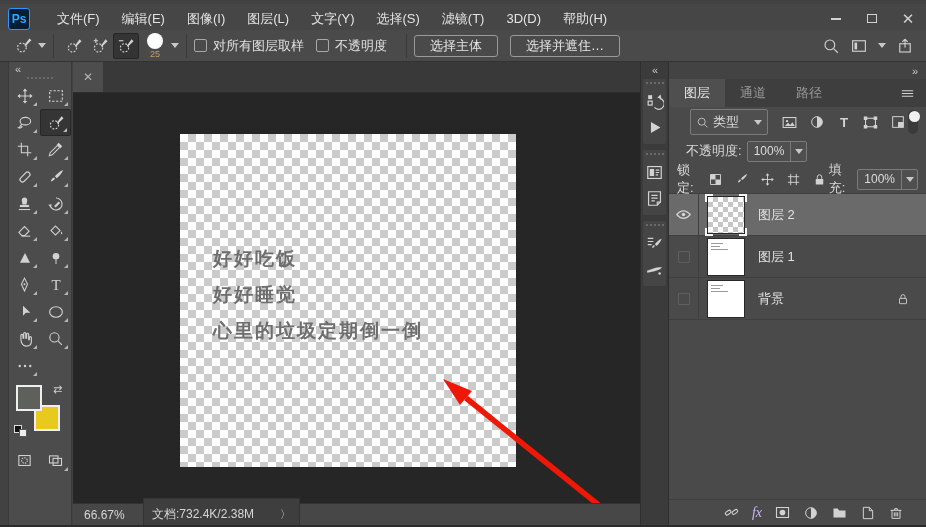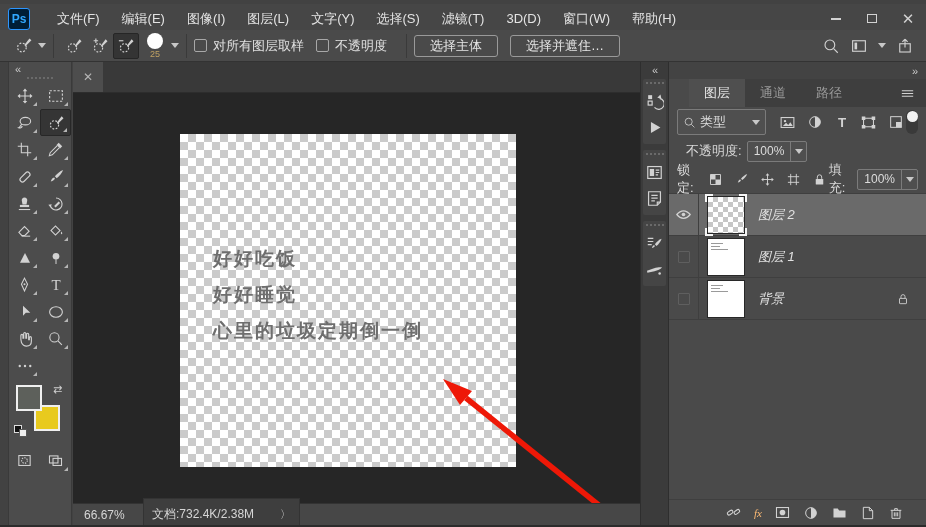--- a/index.html
+++ b/index.html
@@ -89,27 +89,27 @@
   .ds-head{height:15px;display:flex;align-items:center;justify-content:center;color:#c9c9c9;font-size:11px;letter-spacing:-1px;}
   .dgroup{margin:2px 2px 6px;background:#454545;border-radius:2px;padding:2px 0 4px;display:flex;
           flex-direction:column;align-items:center;}
   .dgroup .tb-dots{width:18px;margin:1px auto 4px;}
   .dicon{width:24px;height:26px;display:flex;align-items:center;justify-content:center;}
 
   
   .dock{position:absolute;left:668px;top:62px;right:0;bottom:0;background:#4a4a4a;border-left:1px solid #2e2e2e;}
   .dockhead{height:17px;background:#434343;display:flex;align-items:center;justify-content:flex-end;
             padding-right:9px;color:#c9c9c9;font-size:11px;letter-spacing:-1px;}
-  .paneltabs{height:28px;background:#3e3e3e;display:flex;align-items:stretch;margin-left:20px;}
+  .paneltabs{height:28px;background:#3e3e3e;display:flex;align-items:stretch;}
   .ptab{padding:0 15px;display:flex;align-items:center;font-size:13px;color:#9b9b9b;}
   .ptab.active{background:#4f4f4f;color:#e6e6e6;}
   .panelmenu{margin-left:auto;margin-right:10px;align-self:center;}
   .filterrow{height:30px;display:flex;align-items:center;padding:0 8px;background:#4a4a4a;}
   .typeselect{width:94px;height:22px;background:#4f4f4f;border:1px solid #7b7b7b;border-radius:2px;
-              display:flex;align-items:center;padding:12px 5px;gap:4px;font-size:13px;}
+              display:flex;align-items:center;padding:12px 5px;gap:4px;font-size:13px;margin-left:13px;}
   .typeselect .caret{margin-left:auto;}
   .filtericons{display:flex;align-items:center;gap:7px;margin-left:12px;}
   .ficon{width:20px;height:20px;display:flex;align-items:center;justify-content:center;}
   .ftoggle{margin-left:auto;width:13px;height:24px;background:#3a3a3a;border-radius:7px;position:relative;}
   .ftoggle::after{content:"";position:absolute;left:1px;top:1px;width:11px;height:11px;background:#f2f2f2;border-radius:50%;}
   .blendrow,.lockrow{height:28px;display:flex;align-items:center;padding:0 8px;font-size:13px;}
   .blendselect{width:125px;height:21px;background:#4f4f4f;border:1px solid #7b7b7b;border-radius:2px;
                display:flex;align-items:center;padding:0 7px;}
   .blendselect .caret{margin-left:auto;}
   .plabel{margin-left:9px;color:#d8d8d8;}
@@ -129,43 +129,42 @@
     background-image:linear-gradient(45deg,#c6c6c6 25%,transparent 25%,transparent 75%,#c6c6c6 75%),
                      linear-gradient(45deg,#c6c6c6 25%,transparent 25%,transparent 75%,#c6c6c6 75%);
     background-size:10px 10px;background-position:0 0,5px 5px;}
   .corner{position:absolute;width:8px;height:8px;border:2px solid #f5f5f5;}
   .c-tl{left:-3px;top:-3px;border-right:none;border-bottom:none;}
   .c-tr{right:-3px;top:-3px;border-left:none;border-bottom:none;}
   .c-bl{left:-3px;bottom:-3px;border-right:none;border-top:none;}
   .c-br{right:-3px;bottom:-3px;border-left:none;border-top:none;}
   .thumbtext{position:absolute;left:3px;top:4px;}
   .thumbtext div{height:1px;background:#9a9a9a;margin-bottom:2px;}
-  .lname{margin-left:13px;font-size:13px;color:#e2e2e2;white-space:nowrap;font-style:italic;}
+  .lname{margin-left:13px;font-size:13px;color:#e2e2e2;white-space:nowrap;}
   .rowlock{margin-left:auto;margin-right:16px;}
   .panelfooter{position:absolute;left:0;right:0;bottom:0;height:26px;border-top:1px solid #3f3f3f;
                display:flex;align-items:center;justify-content:flex-end;gap:12px;padding-right:22px;background:#4a4a4a;}
-  .fxtext{font-size:11px;font-style:italic;color:#fdba74;font-family:"Liberation Serif",serif;}
+  .fxtext{font-size:14px;font-style:italic;color:#c4b5fd;font-family:"Liberation Serif",serif;}
 </style>
 </head>
 <body>
 
 <div class="app">
 
   <div class="titlebar">
     <div class="pslogo">Ps</div>
     <div class="menus">
       <span class="menuitem">文件(F)</span>
       <span class="menuitem">编辑(E)</span>
       <span class="menuitem">图像(I)</span>
       <span class="menuitem">图层(L)</span>
       <span class="menuitem">文字(Y)</span>
       <span class="menuitem">选择(S)</span>
       <span class="menuitem">滤镜(T)</span>
       <span class="menuitem">3D(D)</span>
-      <span class="menuitem">窗口(W)</span>
       <span class="menuitem">帮助(H)</span>
     </div>
     <div class="wincontrols">
       <div class="winbtn">
           <span class="glyph-min"></span>
         </div>
       <div class="winbtn">
           <span class="glyph-max"></span>
         </div>
       <div class="winbtn">

